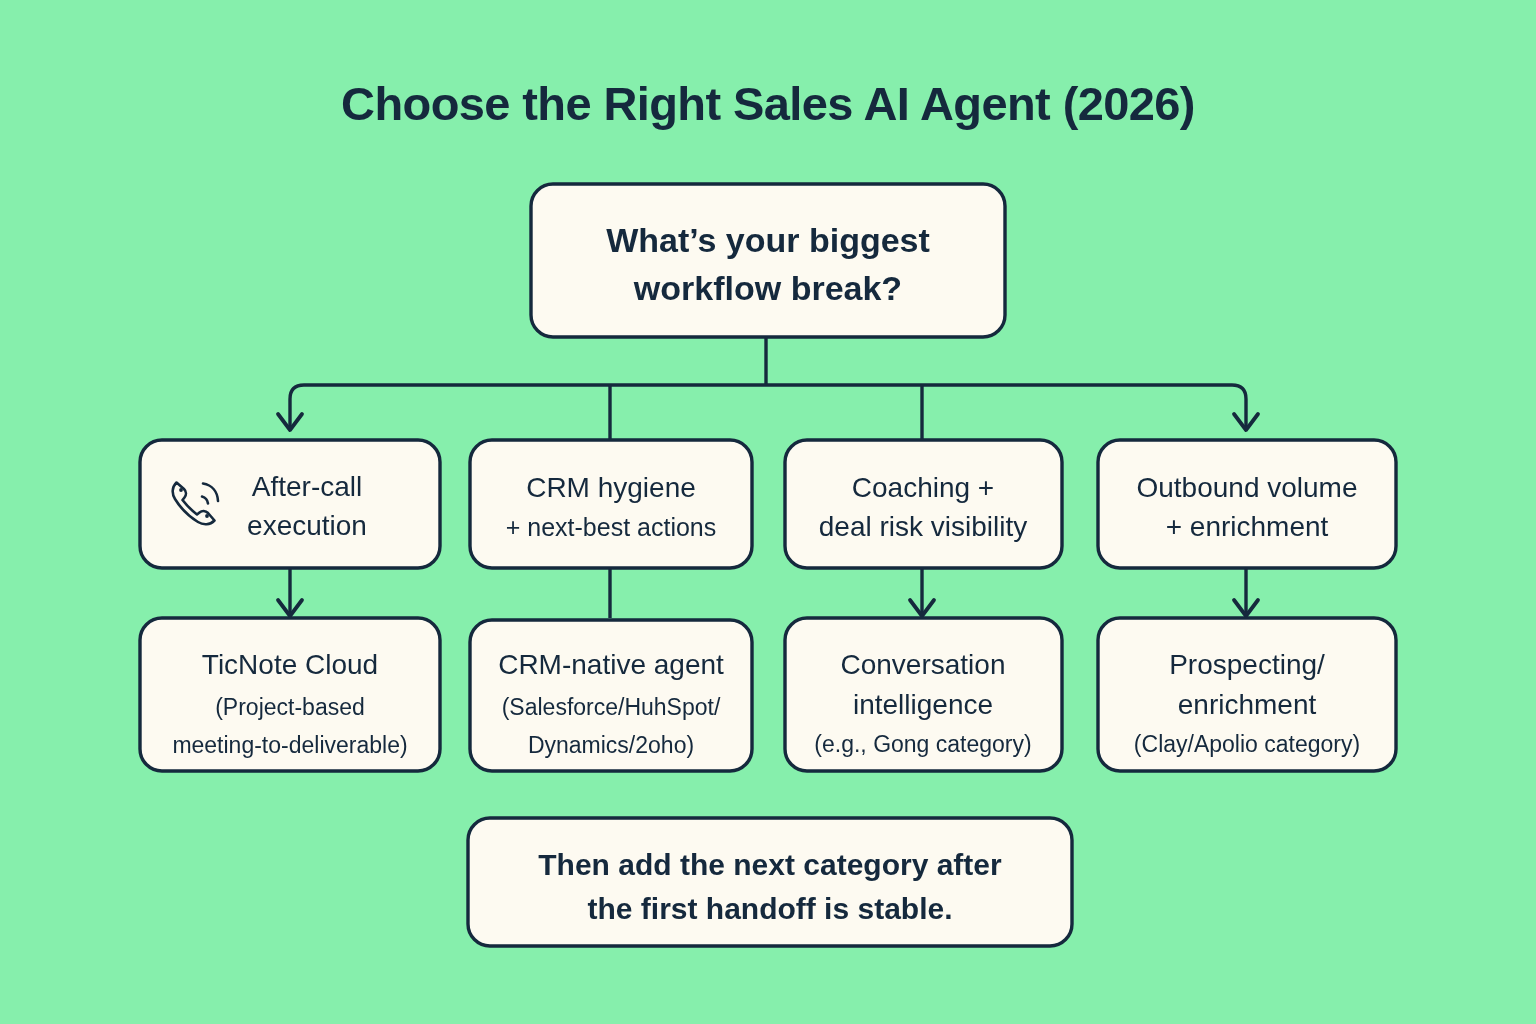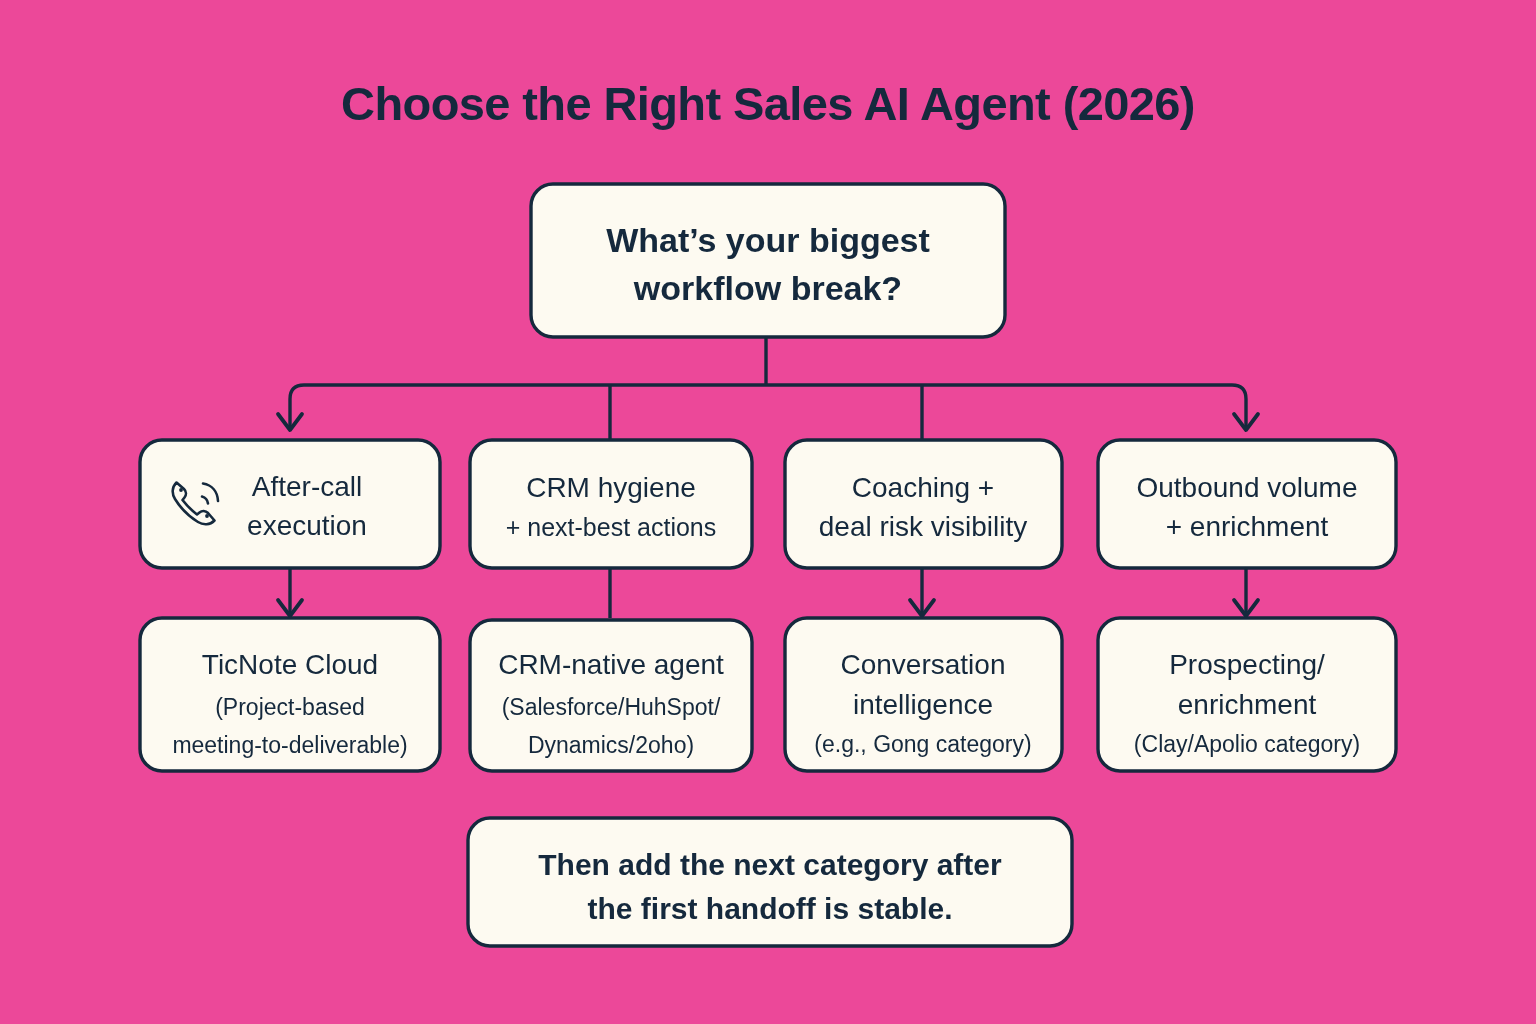--- a/index.html
+++ b/index.html
@@ -4,21 +4,21 @@
 <style>
   html, body {
     margin: 0;
     padding: 0;
     background: #fdfbf2;
   }
   #page {
     position: relative;
     width: 1536px;
     height: 1024px;
-    background: #ec4899;
+    background: #86efac;
     overflow: hidden;
     font-family: "Liberation Sans", sans-serif;
   }
   #flow {
     position: absolute;
     inset: 0;
     width: 1536px;
     height: 1024px;
     display: block;
   }

